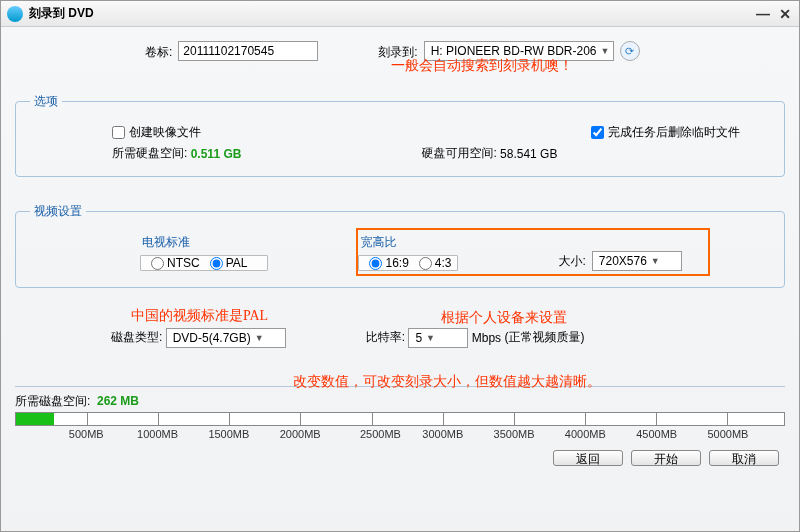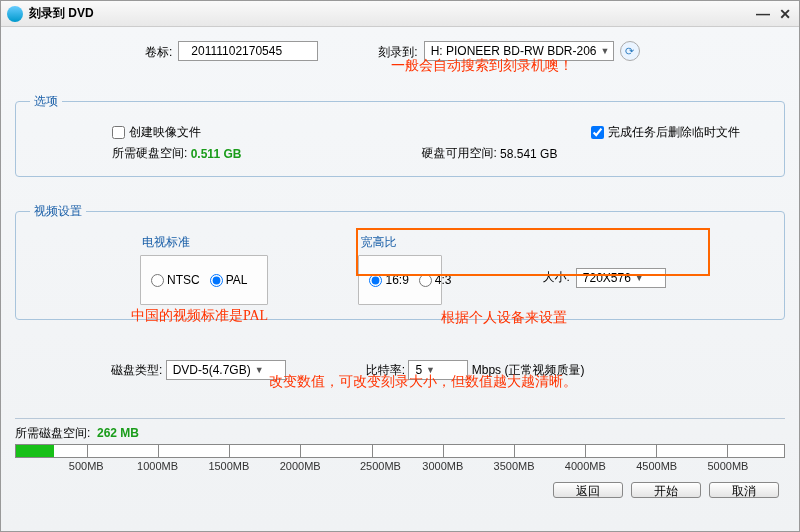--- a/index.html
+++ b/index.html
@@ -4,35 +4,35 @@
 <style>
 * { box-sizing: border-box; margin: 0; padding: 0; font-family: "Microsoft YaHei", SimSun, Arial, sans-serif; }
 body { width: 800px; height: 532px; background: #fff; border: 1px solid #999; overflow: hidden; position: relative; }
 .titlebar { height: 26px; background: linear-gradient(#fafafa,#e8e8e8); border-bottom: 1px solid #ccc; display: flex; align-items: center; padding: 0 6px; }
 .titlebar .icon { width: 16px; height: 16px; background: linear-gradient(#6cf,#09c); border-radius: 50%; margin-right: 6px; }
 .titlebar .title { font-size: 12px; font-weight: bold; flex: 1; }
 .titlebar .winbtn { width: 16px; text-align: center; font-size: 14px; font-weight: bold; cursor: pointer; color: #333; margin-left: 6px; }
 .content { padding: 4px 14px 0 14px; background: linear-gradient(#f5f7f9,#f0f2f4); height: calc(100% - 26px); }
 .toprow { display: flex; align-items: flex-end; padding: 10px 0 2px 130px; font-size: 12px; }
 .toprow label { margin-right: 6px; }
-.toprow input { height: 20px; font-size: 12px; padding: 0 12px; border: 1px solid #999; }
+.toprow input { height: 20px; font-size: 12px; padding: 0 4px; border: 1px solid #999; }
 .toprow .sp1 { width: 60px; }
 .select { display: inline-flex; align-items: center; border: 1px solid #999; background: #fff; height: 20px; font-size: 12px; padding: 0 2px 0 6px; }
 .select .arrow { margin-left: 4px; font-size: 9px; color: #555; }
 fieldset { border: 1px solid #a8c4dc; border-radius: 4px; margin-top: 30px; padding: 10px 14px; font-size: 12px; position: relative; }
 legend { color: #1a5fa8; padding: 0 4px; font-size: 12px; }
 .row { display: flex; align-items: center; margin: 4px 0; }
 .cb { display: inline-flex; align-items: center; margin-right: 20px; }
 .cb input { margin-right: 4px; }
 .pathbox { flex: 1; height: 20px; border: 1px solid #999; padding: 0 4px; font-size: 12px; }
 .foldericon { width: 20px; height: 18px; background: #f7a63b; border: 1px solid #c47a12; margin-left: 4px; border-radius: 2px; }
 .green { color: #1a9c1a; font-weight: bold; }
 .group { display: inline-block; }
 .group .head { color: #1a5fa8; font-size: 12px; margin-bottom: 4px; padding-left: 2px; }
-.radios { border: 1px solid #bbb; border-radius: 1px; padding: 17px 10px; display: inline-flex; align-items: center; background: #fdfdfd; }
+.radios { border: 1px solid #bbb; border-radius: 1px; padding: 0 10px; display: inline-flex; align-items: center; background: #fdfdfd; }
 .radio { display: inline-flex; align-items: center; margin-right: 10px; font-size: 12px; }
 .radio input { margin-right: 3px; }
 .hl { position: absolute; border: 2px solid #ff6600; pointer-events: none; }
 .annot { position: absolute; color: #ff3300; font-size: 14px; font-family: "KaiTi","STKaiti",cursive; white-space: nowrap; pointer-events: none; }
 .bottom-sep { border-top: 1px solid #b8c8d8; margin-top: 38px; }
 .spaceline { font-size: 12px; padding: 6px 0 2px 0; }
 .bar { height: 14px; background: #fff; border: 1px solid #888; position: relative; margin-bottom: 2px; }
 .bar .fill { position: absolute; left: 0; top: 0; bottom: 0; width: 5%; background: #18c018; }
 .bar .tick { position: absolute; top: 0; bottom: 0; width: 1px; background: #888; }
 .ticklabels { position: relative; height: 14px; font-size: 11px; color: #333; }
@@ -100,21 +100,21 @@
             </label>
           <label class="radio">
               <input type="radio" name="tv" checked="" style="">
               <span>PAL</span>
             </label>
         </div>
       </div>
       <div style="width:90px"></div>
       <div class="group">
         <div class="head">宽高比</div>
-        <div class="radios" style="width:84px">
+        <div class="radios" style="width:100px">
           <label class="radio">
               <input type="radio" name="ar" checked="" style="">
               <span>16:9</span>
             </label>
           <label class="radio">
               <input type="radio" name="ar" style="">
               <span>4:3</span>
             </label>
         </div>
       </div>
@@ -142,21 +142,21 @@
     <span style="width:80px"></span>
     <span>比特率:</span>&nbsp;
     <div class="select" style="width:60px">
       <span>5</span>
       <span class="arrow">▼</span>
     </div>
     &nbsp;<span>Mbps</span>&nbsp;
     <span>(正常视频质量)</span>
   </div>
 
-  <div class="annot" style="left:268px; top:372px">改变数值，可改变刻录大小，但数值越大越清晰。</div>
+  <div class="annot" style="left:292px; top:372px">改变数值，可改变刻录大小，但数值越大越清晰。</div>
 
   <div class="bottom-sep"></div>
   <div class="spaceline">
     <span>所需磁盘空间:</span>&nbsp;
     <span class="green">262 MB</span>
   </div>
   <div class="bar">
     <div class="fill"></div>
   <div class="tick" style="left: 9.25926%;"></div>
       <div class="tick" style="left: 18.5185%;"></div>

